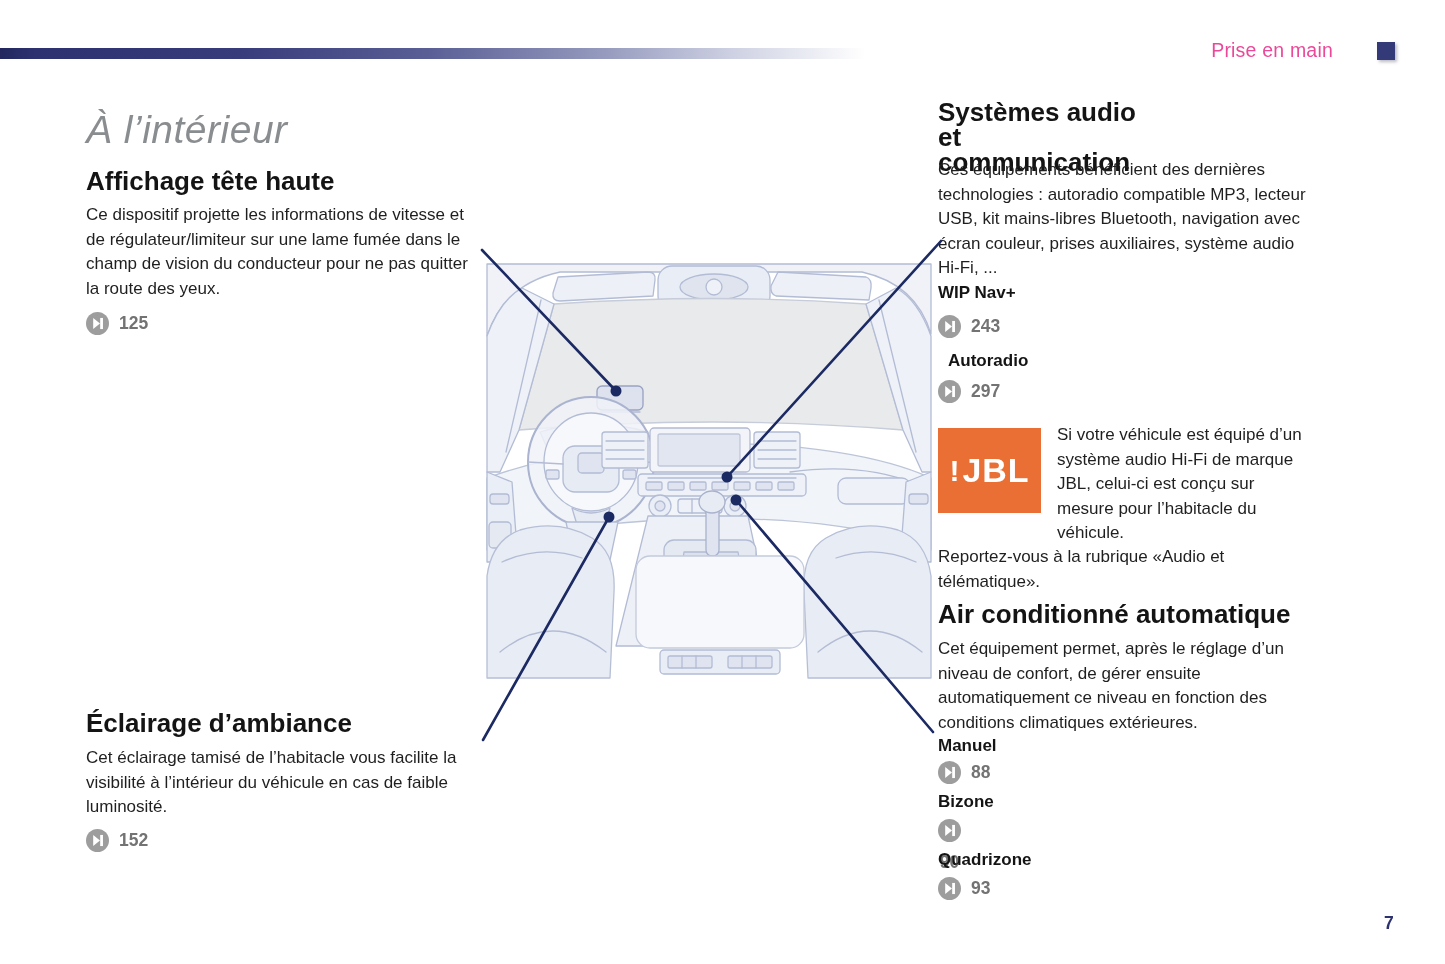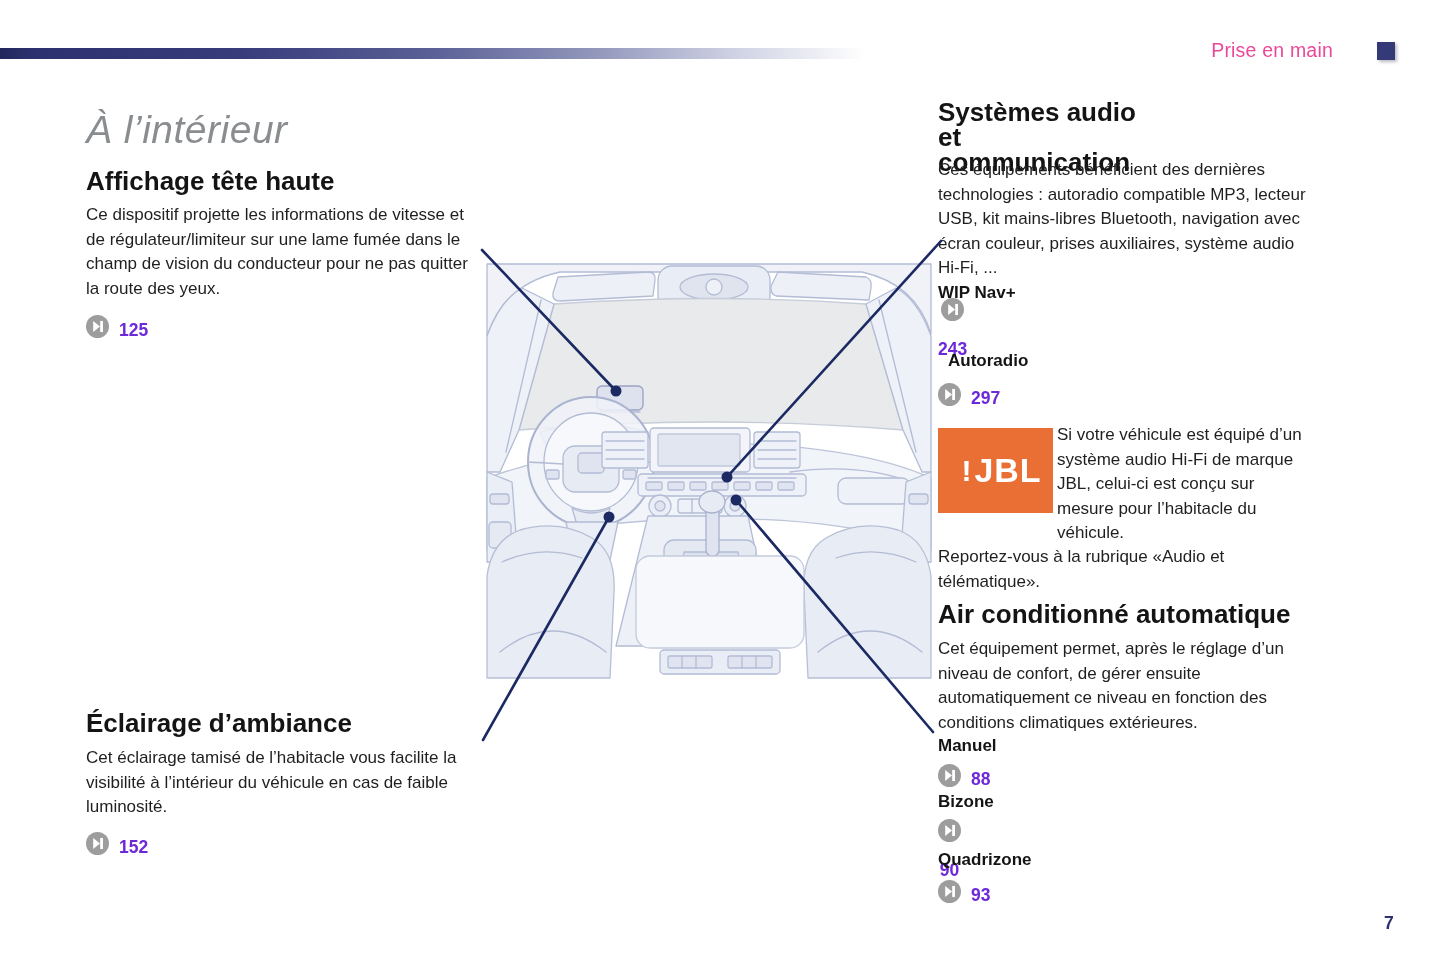--- a/index.html
+++ b/index.html
@@ -29,25 +29,25 @@
   }
   .page-number{
     left:1384px;top:913px;font-size:17.5px;font-weight:bold;color:#2c3170;
   }
   
   .h2{font-size:26px;font-weight:bold;color:#141414;line-height:25px;}
   .para{font-size:17px;line-height:24.5px;color:#1f1f1f;}
   .bold-label{font-size:17px;font-weight:bold;color:#141414;}
   .ref{display:flex;align-items:center;gap:10px;}
   .ref svg{display:block;}
-  .ref-num{font-size:17.5px;font-weight:bold;color:#6d28d9;margin-top:8px;}
+  .ref-num{font-size:17.5px;font-weight:bold;color:#737373;}
   
   .jbl-box{
     left:938px;top:428px;width:103px;height:85px;background:#e96f34;
-    display:flex;align-items:center;justify-content:center;padding-left:12px;
+    display:flex;align-items:center;justify-content:center;
   }
   .jbl-text{
     color:#ffffff;font-weight:bold;font-size:34px;letter-spacing:1px;
     font-family:"Liberation Sans", sans-serif;
   }
   .jbl-text .mark{font-size:30px;margin-right:2px;position:relative;top:-1px;}
 </style>
 </head>
 <body>
 
@@ -79,21 +79,21 @@
         <path d="M7.5 6.2 L14.6 12 L7.5 17.8 Z" fill="#fff"></path>
         <rect x="14.8" y="6.2" width="2.9" height="11.6" fill="#fff"></rect>
       </svg>
   </span>
   <span class="ref-num">152</span>
 </div>
 
 <div class="abs h2" style="left:938px;top:100px;width:220px;">Systèmes audio et communication</div>
 <div class="abs para" style="left:938px;top:158px;width:372px;">Ces équipements bénéficient des dernières technologies : autoradio compatible MP3, lecteur USB, kit mains-libres Bluetooth, navigation avec écran couleur, prises auxiliaires, système audio Hi-Fi, ...</div>
 <div class="abs bold-label" style="left:938px;top:283px;">WIP Nav+</div>
-<div class="abs ref" style="left:938px;top:298px;flex-direction:column;">
+<div class="abs ref" style="left:938px;top:315px;">
   <span>
     <svg width="23" height="23" viewBox="0 0 24 24">
         <circle cx="12" cy="12" r="12" fill="#9d9d9d"></circle>
         <path d="M7.5 6.2 L14.6 12 L7.5 17.8 Z" fill="#fff"></path>
         <rect x="14.8" y="6.2" width="2.9" height="11.6" fill="#fff"></rect>
       </svg>
   </span>
   <span class="ref-num">243</span>
 </div>
 <div class="abs bold-label" style="left:938px;top:351px;margin-left:10px;">Autoradio</div>

